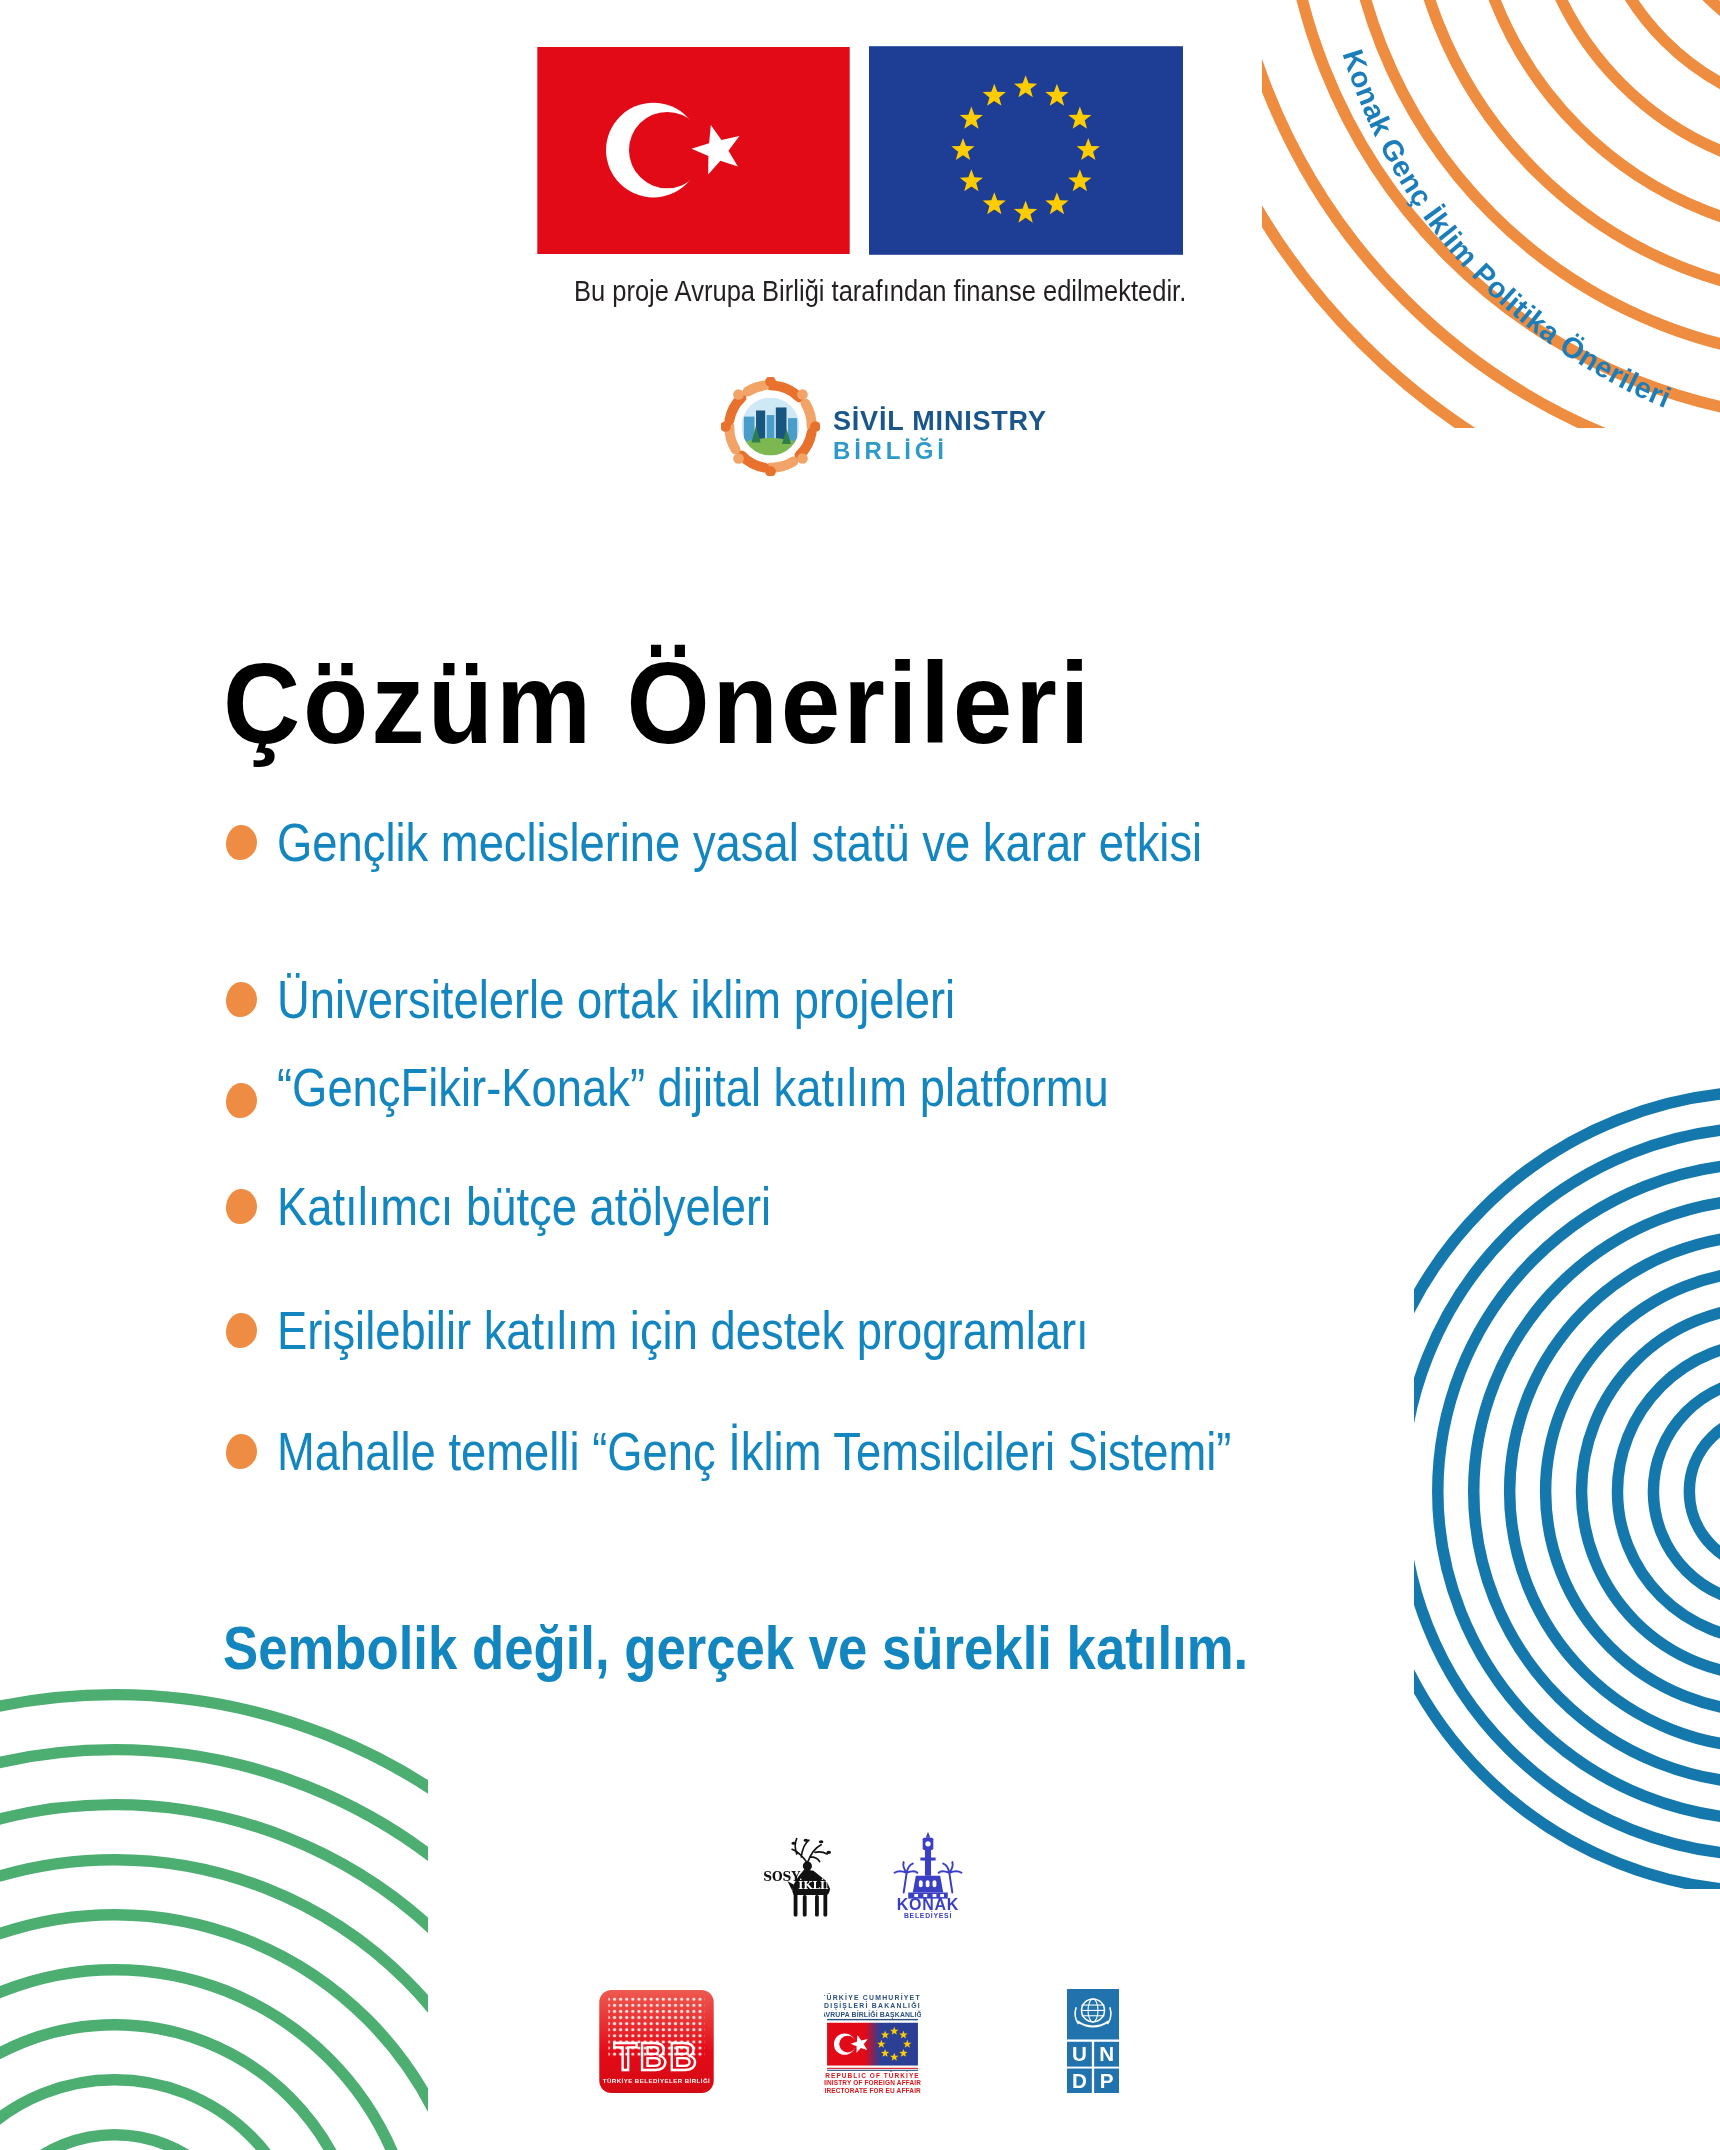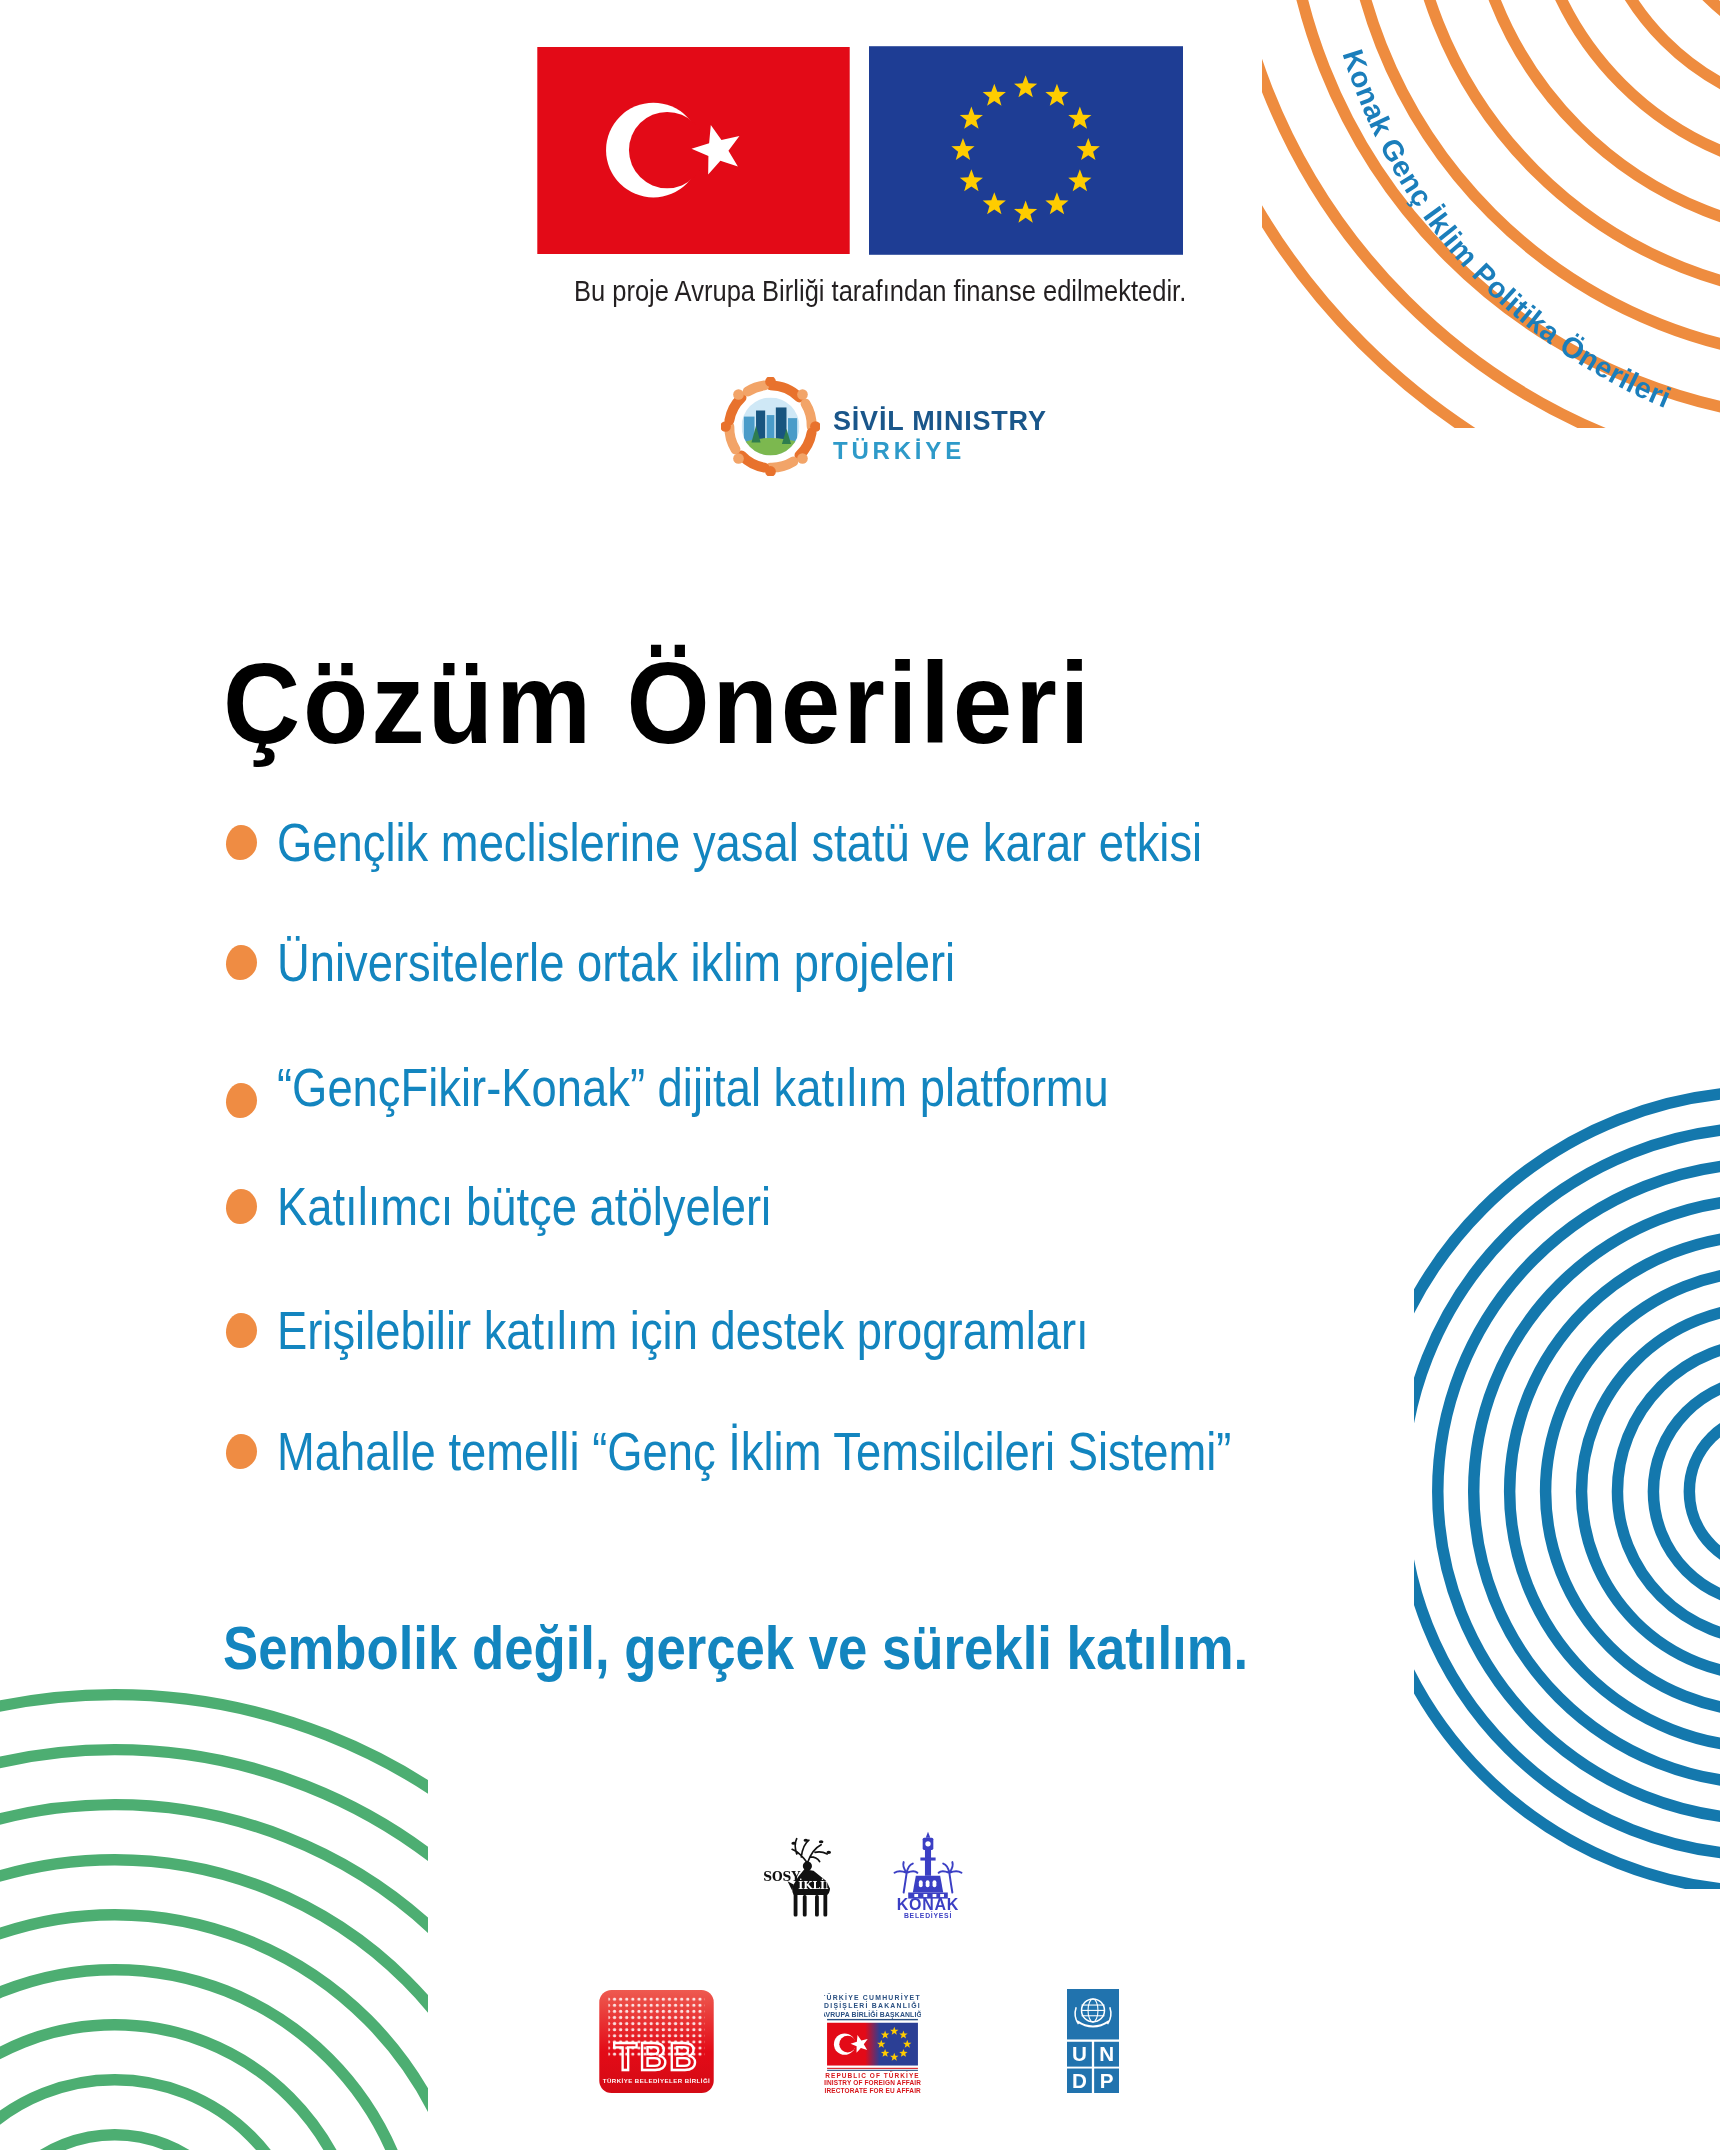--- a/index.html
+++ b/index.html
@@ -162,31 +162,31 @@
       <rect x="46" y="44" width="12" height="42" fill="#18557f"></rect>
       <rect x="60" y="50" width="10" height="36" fill="#4a9cc9"></rect>
       <rect x="72" y="40" width="14" height="46" fill="#18557f"></rect>
       <rect x="88" y="54" width="12" height="32" fill="#4a9cc9"></rect>
       <path d="M 27 86 Q 65 74 103 86 L 103 103 L 27 103 Z" fill="#7cb84f"></path>
       <polygon points="40,86 46,64 52,86" fill="#2e7d4f"></polygon>
       <polygon points="80,88 86,68 92,88" fill="#2e7d4f"></polygon>
     </g>
   </svg>
   <div class="sk-line1">SİVİL MINISTRY</div>
-  <div class="sk-line2">TÜRKİYE</div>
+  <div class="sk-line2">BİRLİĞİ</div>
 
   <div class="title">
     <span>Çözüm Önerileri</span>
   </div>
 
   <div class="bullet-row" style="top:807px;">
     <span class="bullet-dot"></span>
     <span class="bullet-text">Gençlik meclislerine yasal statü ve karar etkisi</span>
   </div>
-  <div class="bullet-row" style="top:927px;text-align:center;">
+  <div class="bullet-row" style="top:964px;text-align:center;">
     <span class="bullet-dot"></span>
     <span class="bullet-text">Üniversitelerle ortak iklim projeleri</span>
   </div>
   <div class="bullet-row" style="top:1048px;align-items:flex-end;">
     <span class="bullet-dot"></span>
     <span class="bullet-text">“GençFikir-Konak” dijital katılım platformu</span>
   </div>
   <div class="bullet-row" style="top:1171px;">
     <span class="bullet-dot"></span>
     <span class="bullet-text">Katılımcı bütçe atölyeleri</span>

